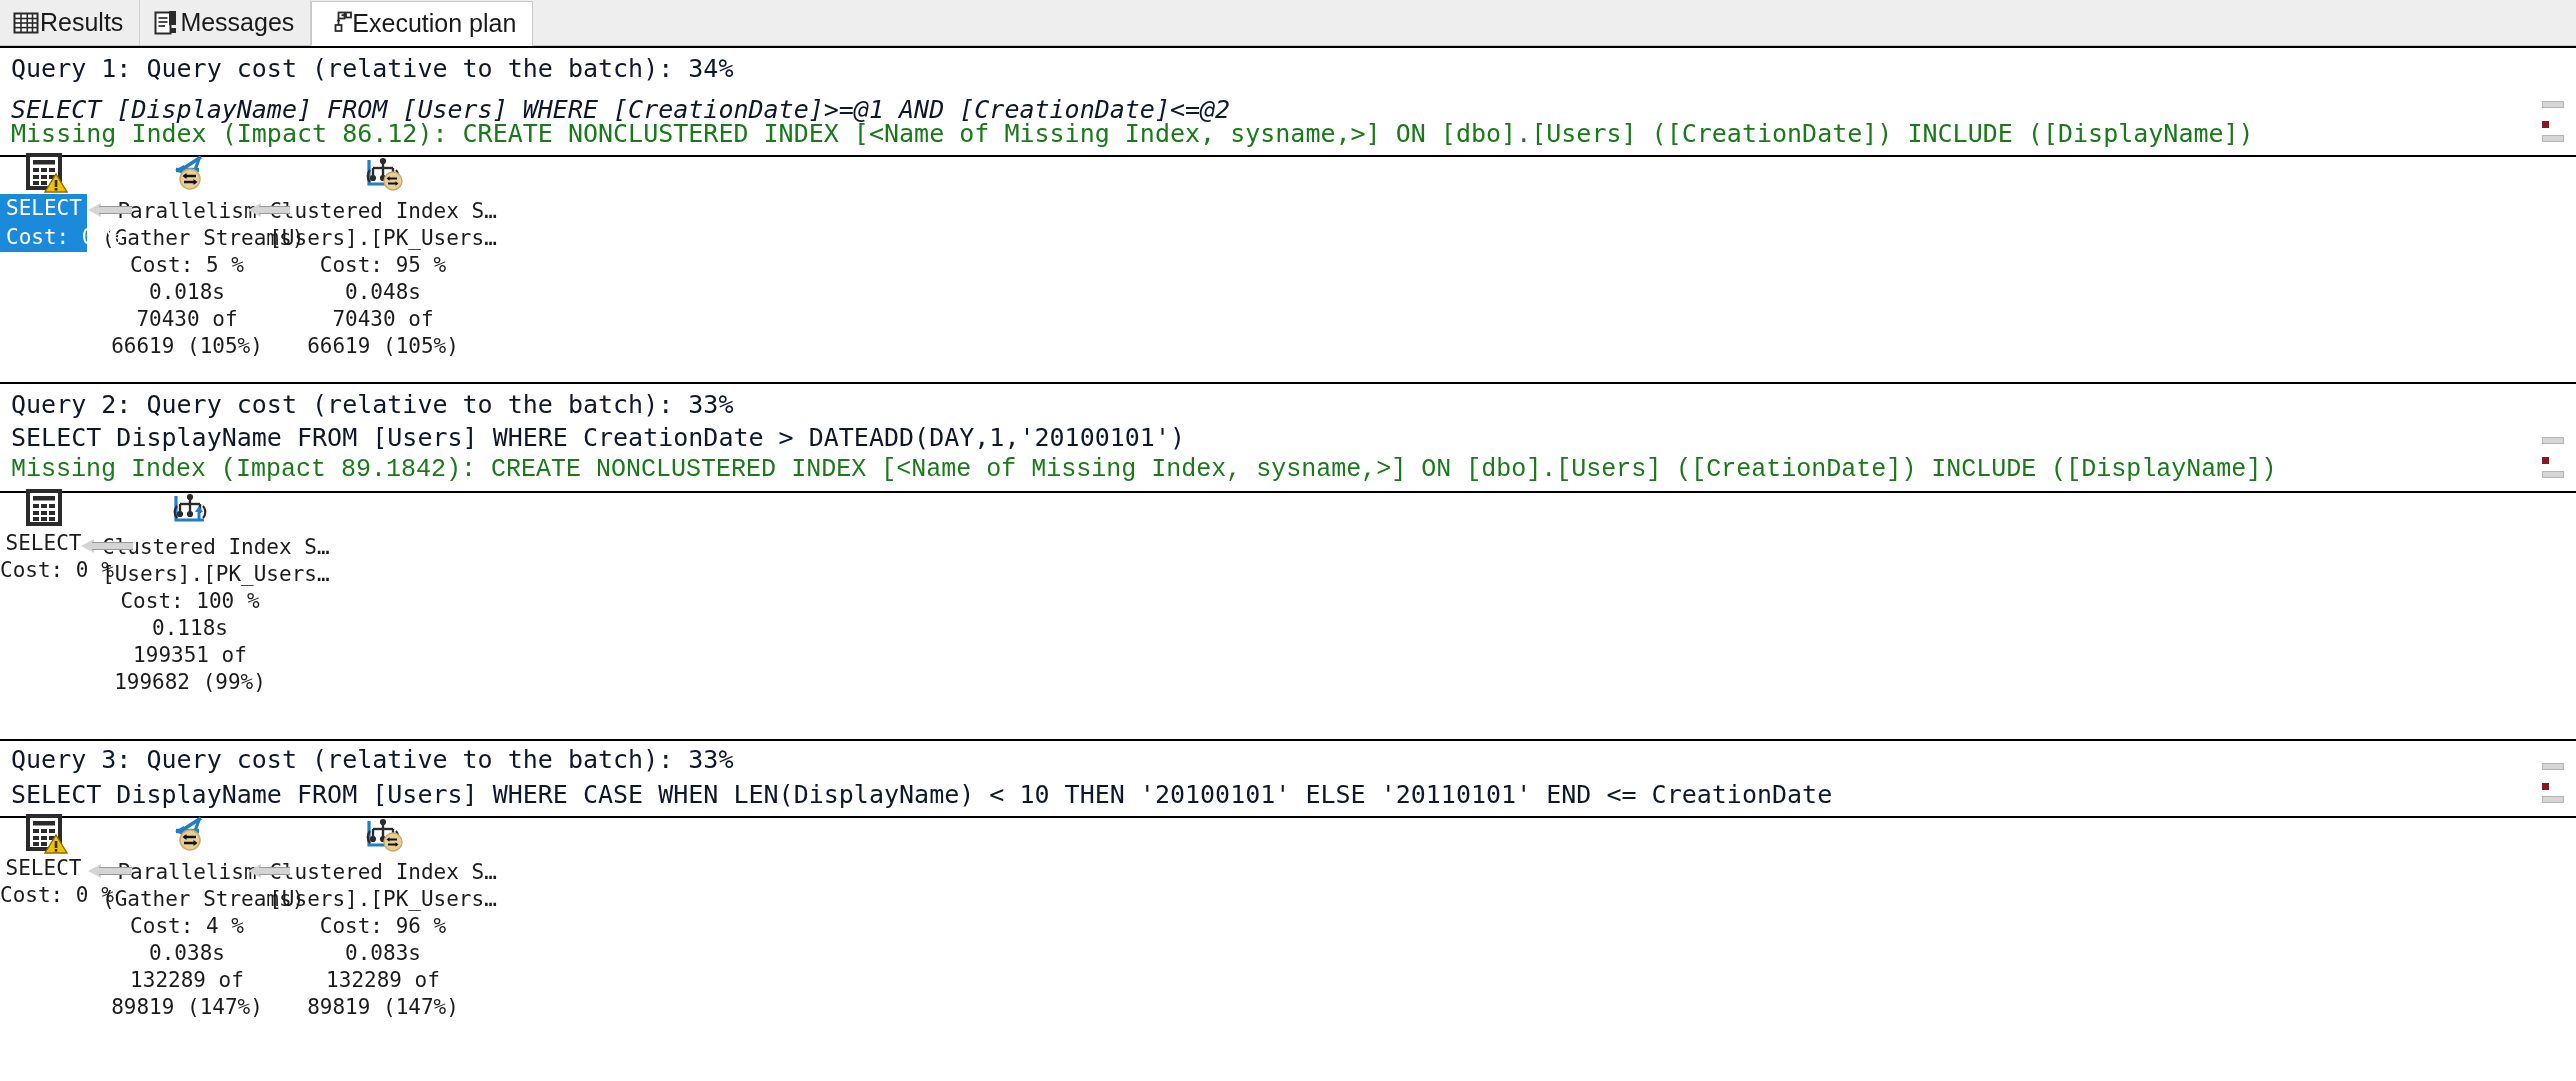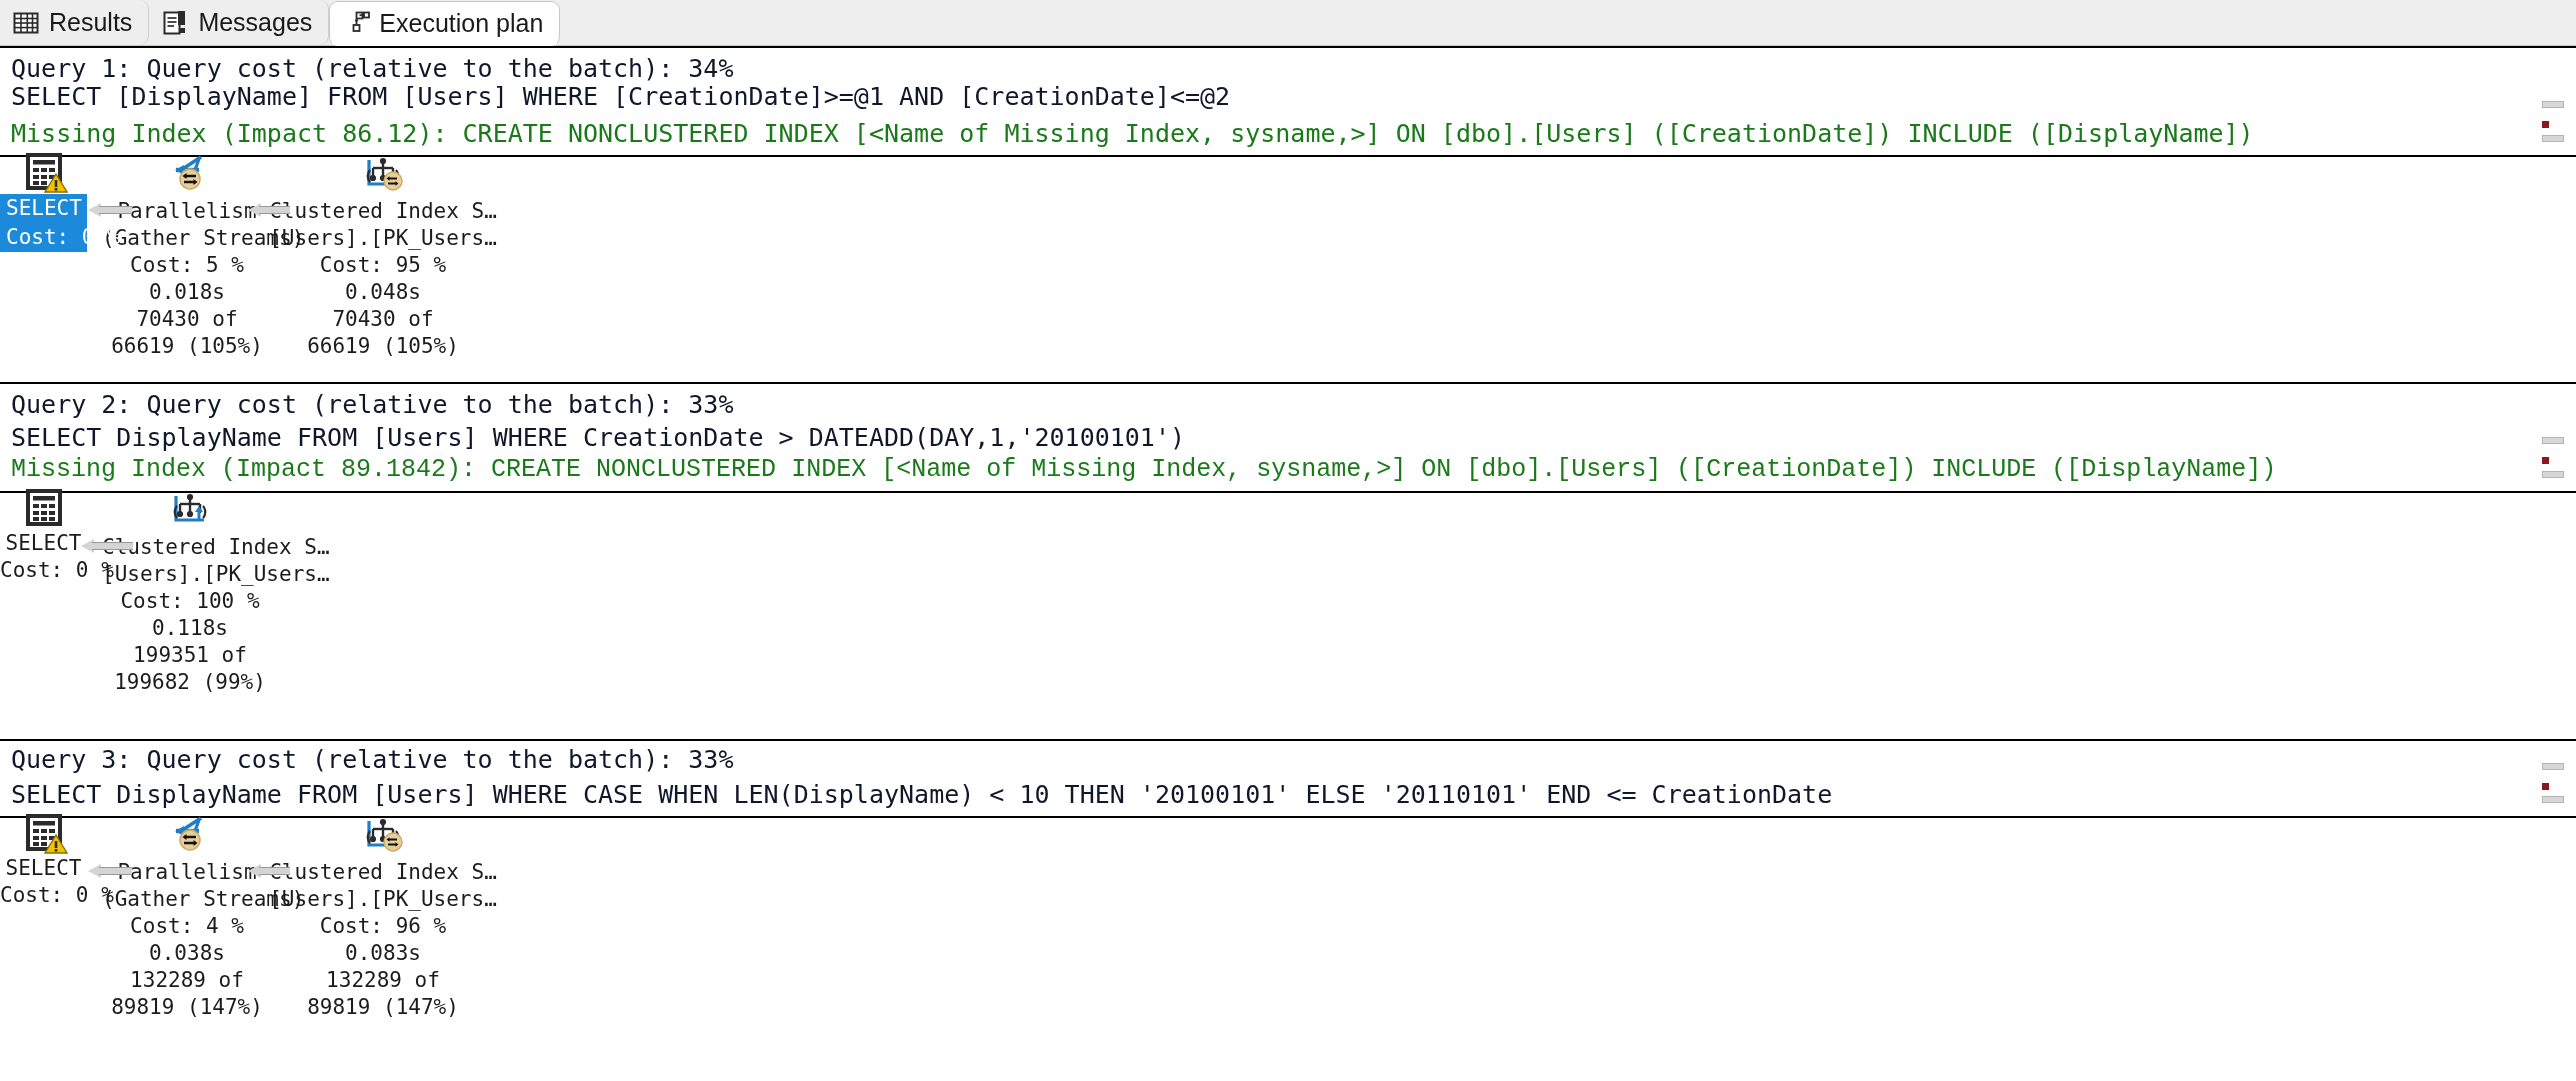--- a/index.html
+++ b/index.html
@@ -26,30 +26,28 @@
     border-bottom: 1px solid #c8c8c8;
     display: flex;
     align-items: flex-end;
     box-sizing: border-box;
   }
   .tab {
     display: flex;
     align-items: center;
     height: 45px;
     padding: 0 16px 0 12px;
-    gap: 9px;
     font-family: "Liberation Sans", sans-serif;
     font-size: 25px;
     color: #1a1a1a;
     background: #eeeeee;
     border-right: 1px solid #cfcfcf;
     box-sizing: border-box;
     cursor: default;
     white-space: nowrap;
-    border-radius: 9px;
   }
   .tab.active {
     background: #ffffff;
     border-top: 1px solid #c8c8c8;
     border-left: 1px solid #c8c8c8;
     border-right: 1px solid #c8c8c8;
     border-bottom: 1px solid #ffffff;
     margin-bottom: -1px;
     z-index: 5;
     margin-top: 41px;
@@ -178,21 +176,21 @@
         </svg>
       </span>
       <span>Execution plan</span>
     </div>
   </div>
 
   <div class="qblock" style="top:46px;">
     <div class="rule" style="top:0px;"></div>
 
     <div class="qtext" style="top:6px;">Query 1: Query cost (relative to the batch): 34%</div>
-    <div class="qtext" style="top:34px;">SELECT [DisplayName] FROM [Users] WHERE [CreationDate]&gt;=@1 AND [CreationDate]&lt;=@2</div>
+    <div class="qtext" style="top:47px;font-style:italic;">SELECT [DisplayName] FROM [Users] WHERE [CreationDate]&gt;=@1 AND [CreationDate]&lt;=@2</div>
     <div class="qtext missing" style="top:71px;">Missing Index (Impact 86.12): CREATE NONCLUSTERED INDEX [&lt;Name of Missing Index, sysname,&gt;] ON [dbo].[Users] ([CreationDate]) INCLUDE ([DisplayName])</div>
 
     <div class="edgemark" style="top:55px; left:2542px;"></div>
     <div class="edgemark red" style="top:75px; left:2542px;"></div>
     <div class="edgemark" style="top:89px; left:2542px;"></div>
 
     <div class="rule" style="top:109px;"></div>
 
     <div class="plan" style="top:109px; height:258px;">
 

